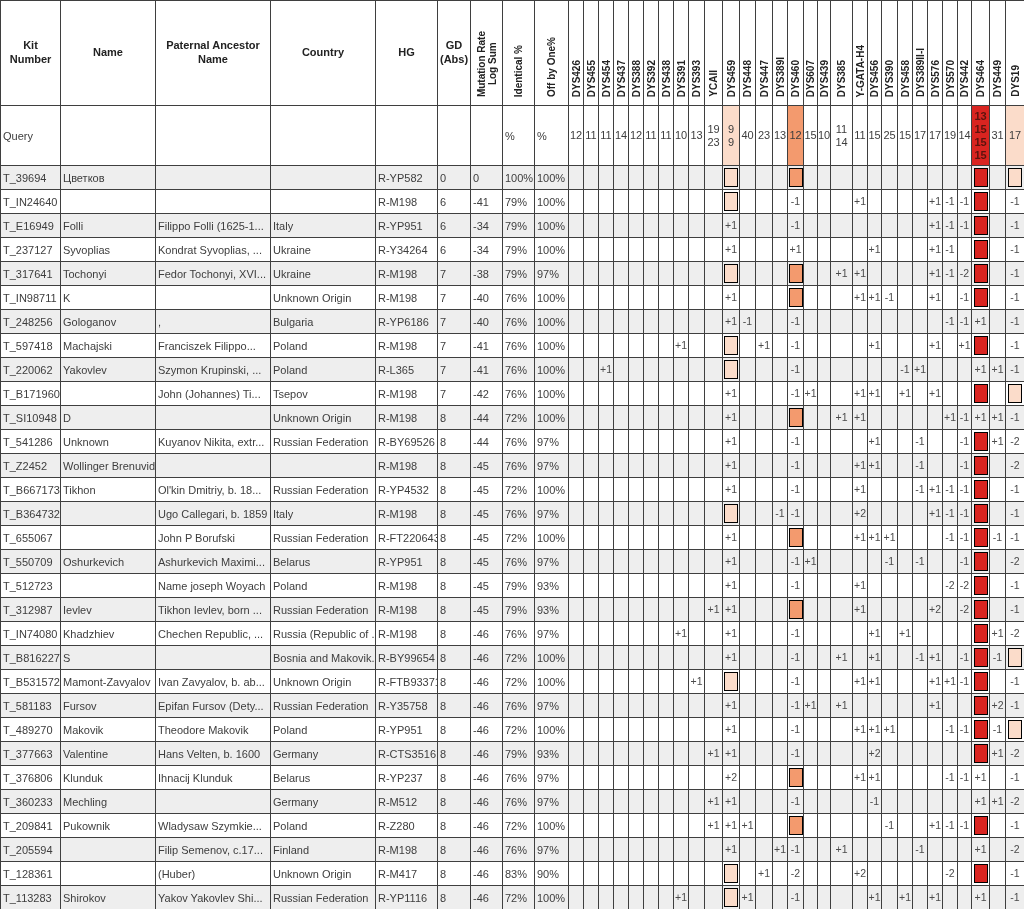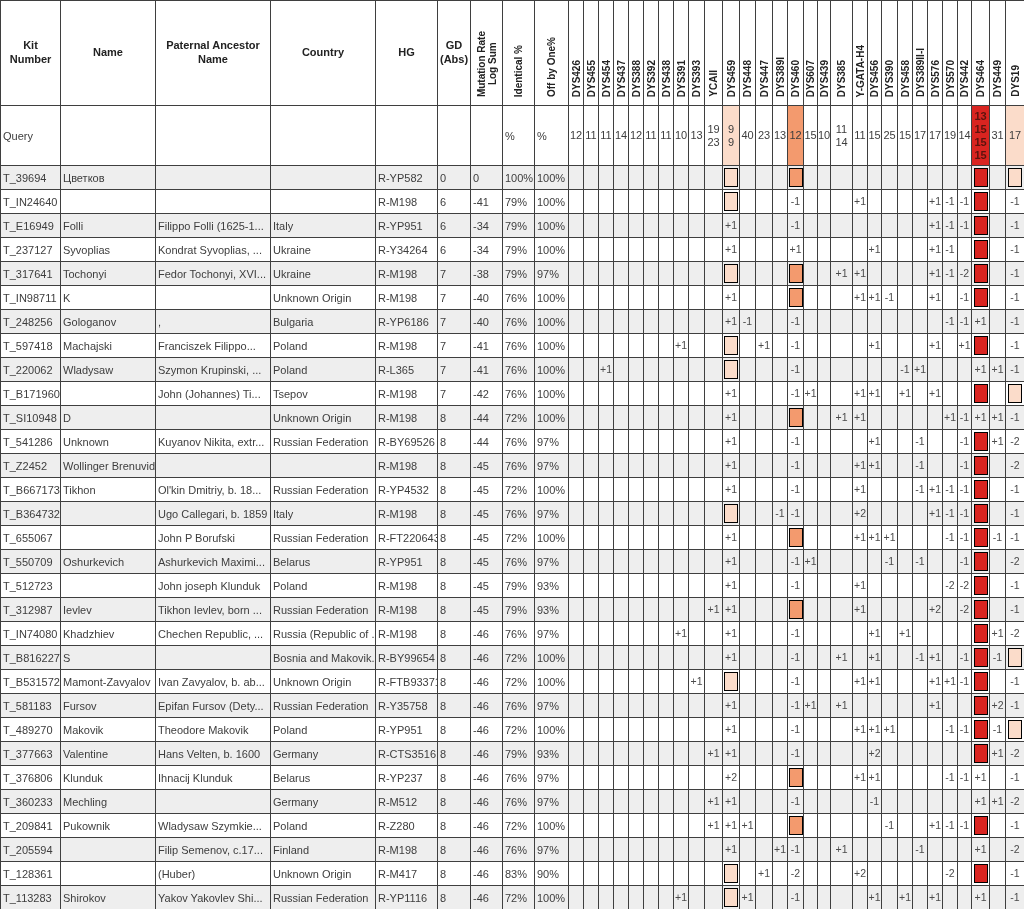--- a/index.html
+++ b/index.html
@@ -475,21 +475,21 @@
         <td class="c-mark"></td>
         <td class="c-mark">+1</td>
         <td class="c-mark"></td>
         <td class="c-mark">+1</td>
         <td class="c-mark"><div class="box box-red"></div></td>
         <td class="c-mark"></td>
         <td class="c-mark">-1</td>
       </tr>
       <tr class="row odd">
         <td class="c-text">T_220062</td>
-        <td class="c-text">Wladysaw</td>
+        <td class="c-text">Yakovlev</td>
         <td class="c-text">Szymon Krupinski, ...</td>
         <td class="c-text">Poland</td>
         <td class="c-text">R-L365</td>
         <td class="c-text">7</td>
         <td class="c-text">-41</td>
         <td class="c-text">76%</td>
         <td class="c-text">100%</td>
         <td class="c-mark"></td>
         <td class="c-mark"></td>
         <td class="c-mark">+1</td>
@@ -836,21 +836,21 @@
         <td class="c-mark"></td>
         <td class="c-mark"></td>
         <td class="c-mark">-1</td>
         <td class="c-mark"><div class="box box-red"></div></td>
         <td class="c-mark"></td>
         <td class="c-mark">-2</td>
       </tr>
       <tr class="row even">
         <td class="c-text">T_512723</td>
         <td class="c-text"></td>
-        <td class="c-text">John joseph Klunduk</td>
+        <td class="c-text">Name joseph Woyach</td>
         <td class="c-text">Poland</td>
         <td class="c-text">R-M198</td>
         <td class="c-text">8</td>
         <td class="c-text">-45</td>
         <td class="c-text">79%</td>
         <td class="c-text">93%</td>
         <td class="c-mark"></td>
         <td class="c-mark"></td>
         <td class="c-mark"></td>
         <td class="c-mark"></td>

